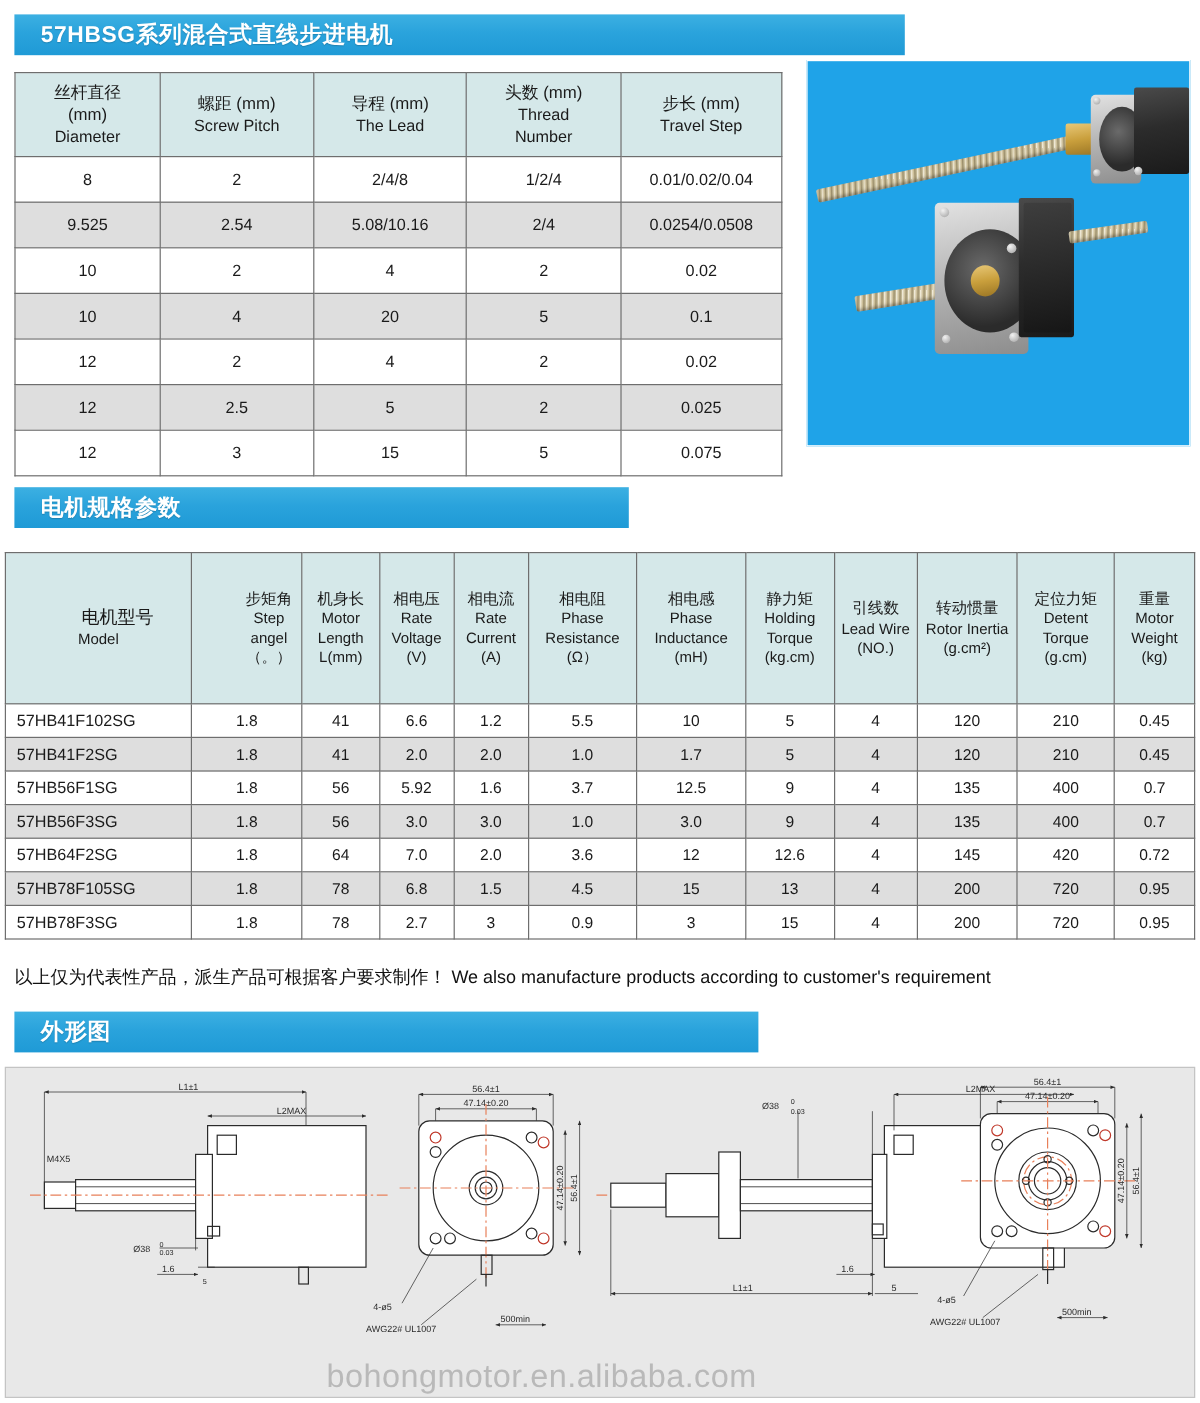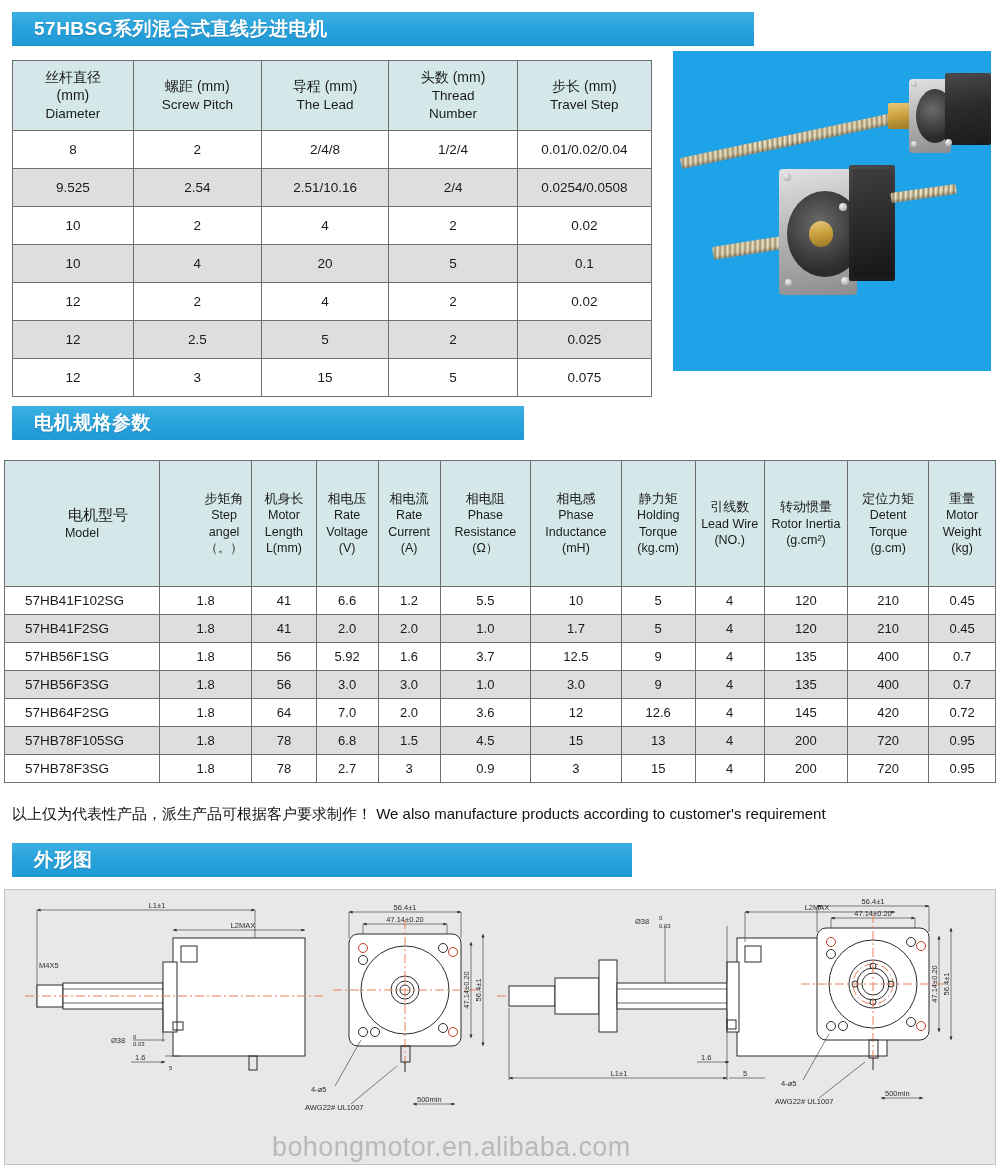--- a/index.html
+++ b/index.html
@@ -51,21 +51,21 @@
   
   #screw-table { position:absolute; left:12px; top:60px; width:640px; }
   #screw-table td { height:38px; }
   #screw-table thead th { font-size:13.5px; }
   .hcn { font-size:14px; }
 
   
   #spec-table { position:absolute; left:4px; top:460px; width:992px; }
   #spec-table thead th { font-size:12.5px; height:126px; padding:4px 1px; }
   #spec-table tbody td { height:28px; font-size:13px; }
-  #spec-table tbody td.model { text-align:left; padding-left:20px; font-size:13.5px; }
+  #spec-table tbody td.model { text-align:left; padding-left:9px; font-size:13.5px; }
 
   
   #note {
     position:absolute; left:12px; top:805px; width:980px;
     font-size:15px; color:#111;
     white-space:nowrap;
   }
 
   
   #photo {
@@ -160,21 +160,21 @@
       <tr>
         <td>8</td>
         <td>2</td>
         <td>2/4/8</td>
         <td>1/2/4</td>
         <td>0.01/0.02/0.04</td>
       </tr>
       <tr class="alt">
         <td>9.525</td>
         <td>2.54</td>
-        <td>2.51/10.16</td>
+        <td>5.08/10.16</td>
         <td>2/4</td>
         <td>0.0254/0.0508</td>
       </tr>
       <tr>
         <td>10</td>
         <td>2</td>
         <td>4</td>
         <td>2</td>
         <td>0.02</td>
       </tr>

